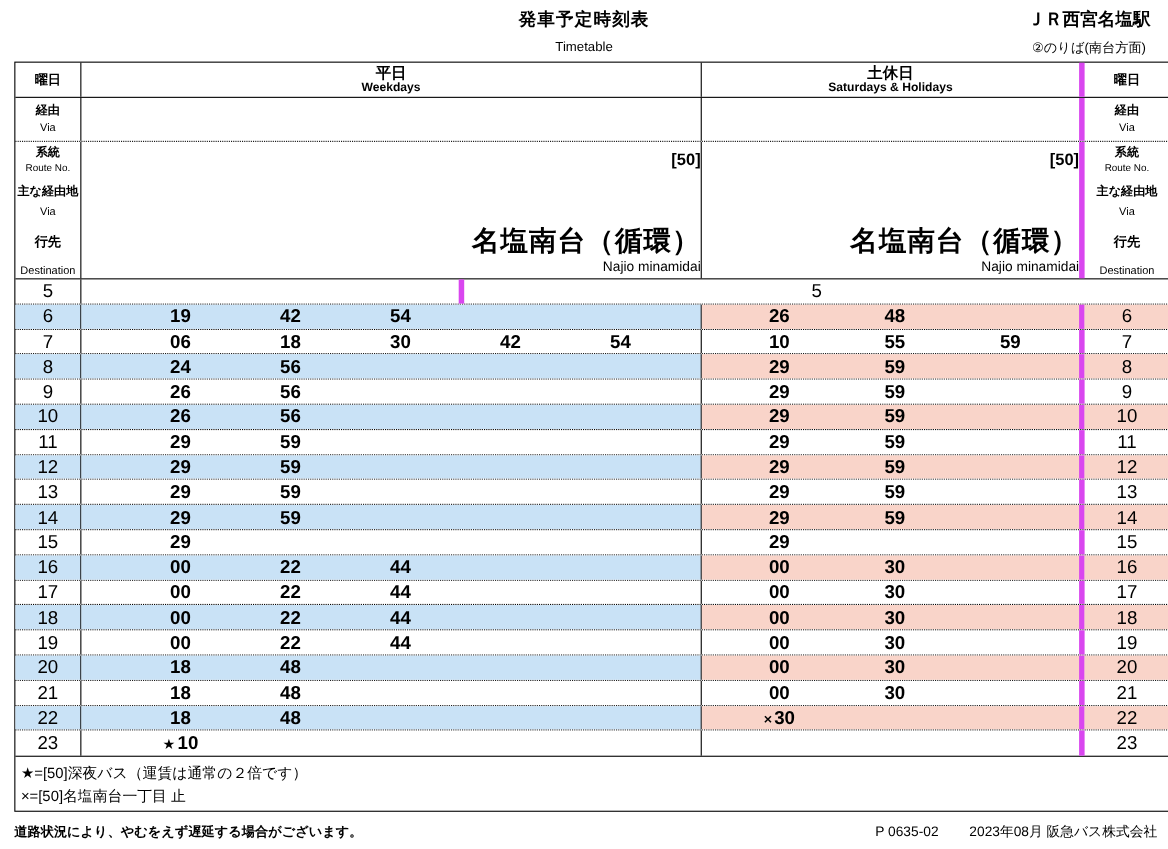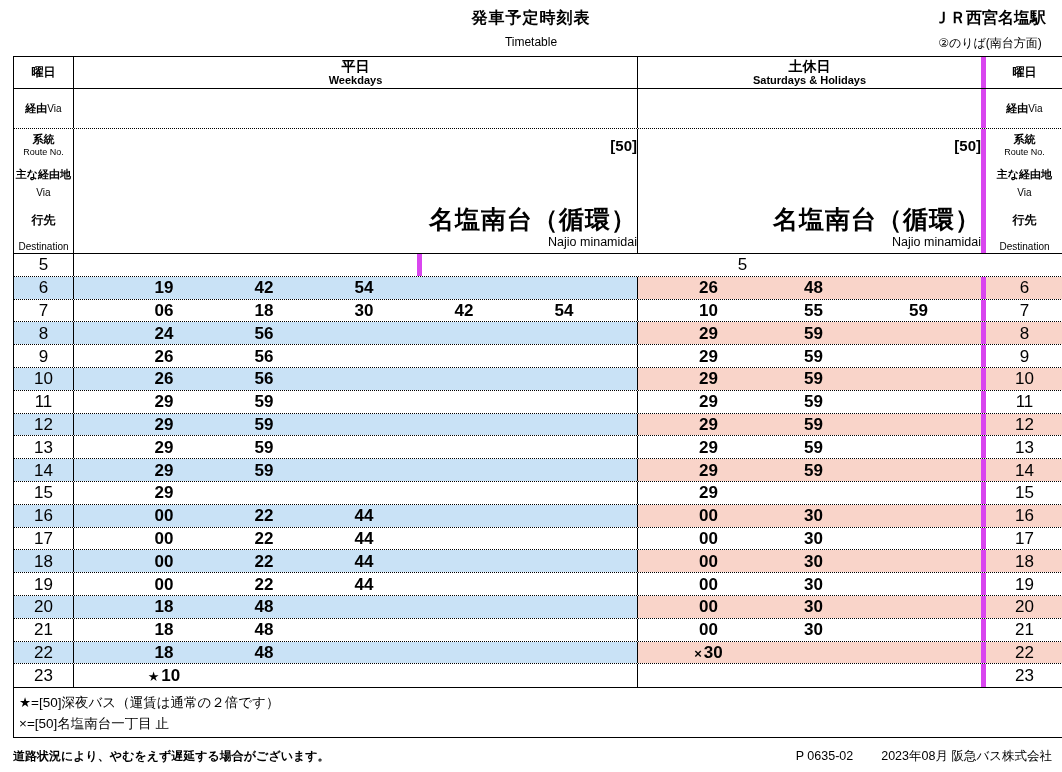--- a/index.html
+++ b/index.html
@@ -28,21 +28,21 @@
 
   
   .r-day { height:32px; }
   .r-day .c-wk, .r-day .c-hol { display:flex; flex-direction:column; align-items:center; justify-content:center; }
   .day-label { font-size:12px; font-weight:bold; }
   .day-jp { font-size:14px; font-weight:bold; line-height:15px; }
   .day-en { font-size:11px; font-weight:bold; line-height:13px; }
 
   
   .r-via { height:40px; }
-  .r-via .c-hour, .r-via .c-hr { }
+  .r-via .c-hour, .r-via .c-hr { flex-direction:column; }
   .via-jp { font-size:11px; font-weight:bold; line-height:15px; }
   .via-en { font-size:10px; line-height:15px; }
 
   
   .r-route { height:125px; }
   .r-route .c-hour, .r-route .c-hr { flex-direction:column; justify-content:flex-start; padding-top:4px; }
   .lbl-b11 { font-size:11px; font-weight:bold; line-height:13px; }
   .lbl-9   { font-size:9px;  line-height:12px; }
   .lbl-10  { font-size:10px; line-height:12px; }
   .lbl-b12 { font-size:12px; font-weight:bold; line-height:14px; }

